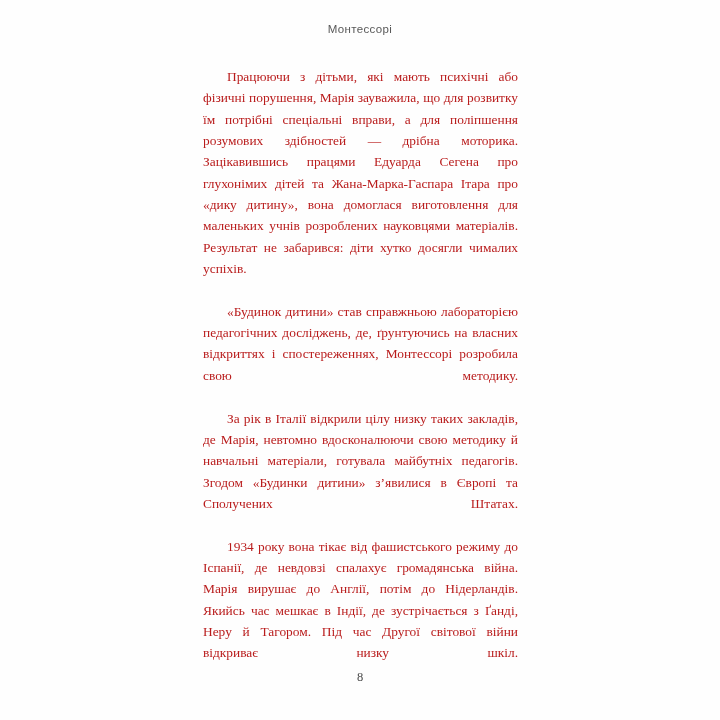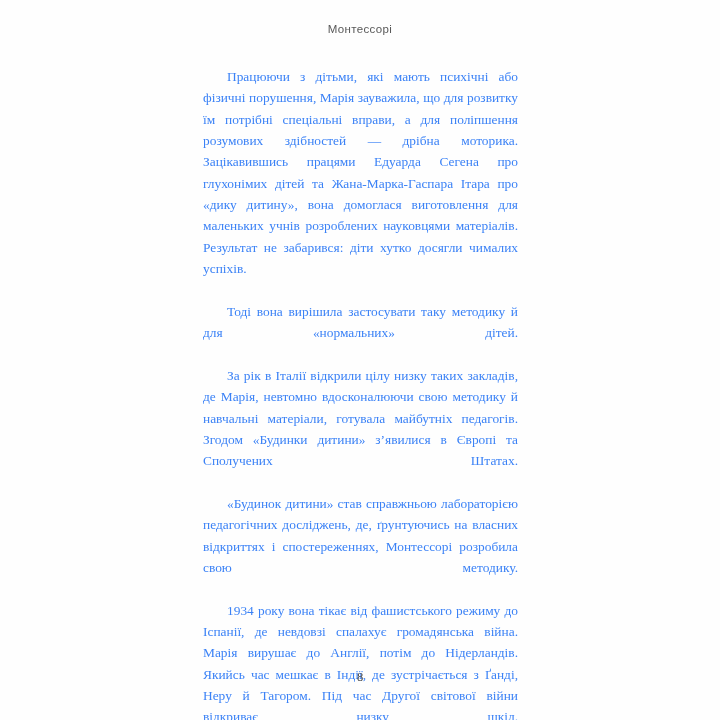--- a/index.html
+++ b/index.html
@@ -50,21 +50,21 @@
 
   .para {
     margin: 0;
     text-align: justify;
     text-justify: inter-word;
     font-size: 13.4px;
     line-height: 21.35px;
     text-indent: 24px;
     hyphens: manual;
     word-spacing: 0.1px;
-    color: #3b82f6;
+    color: #b91c1c;
   }
 
   .para + .para {
     margin-top: 0;
   }
 
   .para em {
     font-style: italic;
   }
 
@@ -90,21 +90,20 @@
 </style>
 </head>
 <body>
 
 <div class="page" style="background: rgb(254, 254, 254);">
 
   <div class="running-head" style="color: rgb(88, 88, 88);">Монтессорі</div>
 
   <div class="text-block" style="color: rgb(24, 24, 24);">
     <p class="para">Працюючи з дітьми, які мають психічні або фізичні порушення, Марія зауважила, що для розвитку їм потрібні спеціальні вправи, а для поліпшення розумових здібностей — дрібна моторика. Зацікавившись працями Едуарда Сегена про глухонімих дітей та Жана-Марка-Гаспара Ітара про «дику дитину», вона домоглася виготовлення для маленьких учнів розроблених науковцями матеріалів. Результат не забарився: діти хутко досягли чималих успіхів.</p>
-    <p class="para">Тоді вона вирішила застосувати таку методику й для «нормальних» дітей.</p>
+    <p class="para">«Будинок дитини» став справжньою лабораторією педагогічних досліджень, де, ґрунтуючись на власних відкриттях і спостереженнях, Монтессорі розробила свою методику.</p>
     <p class="para">За рік в Італії відкрили цілу низку таких закладів, де Марія, невтомно вдосконалюючи свою методику й навчальні матеріали, готувала майбутніх педагогів. Згодом «Будинки дитини» з’явилися в Європі та Сполучених Штатах.</p>
-    <p class="para">«Будинок дитини» став справжньою лабораторією педагогічних досліджень, де, ґрунтуючись на власних відкриттях і спостереженнях, Монтессорі розробила свою методику.</p>
     <p class="para">1934 року вона тікає від фашистського режиму до Іспанії, де невдовзі спалахує громадянська війна. Марія вирушає до Англії, потім до Нідерландів. Якийсь час мешкає в Індії, де зустрічається з Ґанді, Неру й Тагором. Під час Другої світової війни відкриває низку шкіл.</p>
   </div>
 
   <div class="folio">8</div>
 
 </div>
 
 </body></html>

